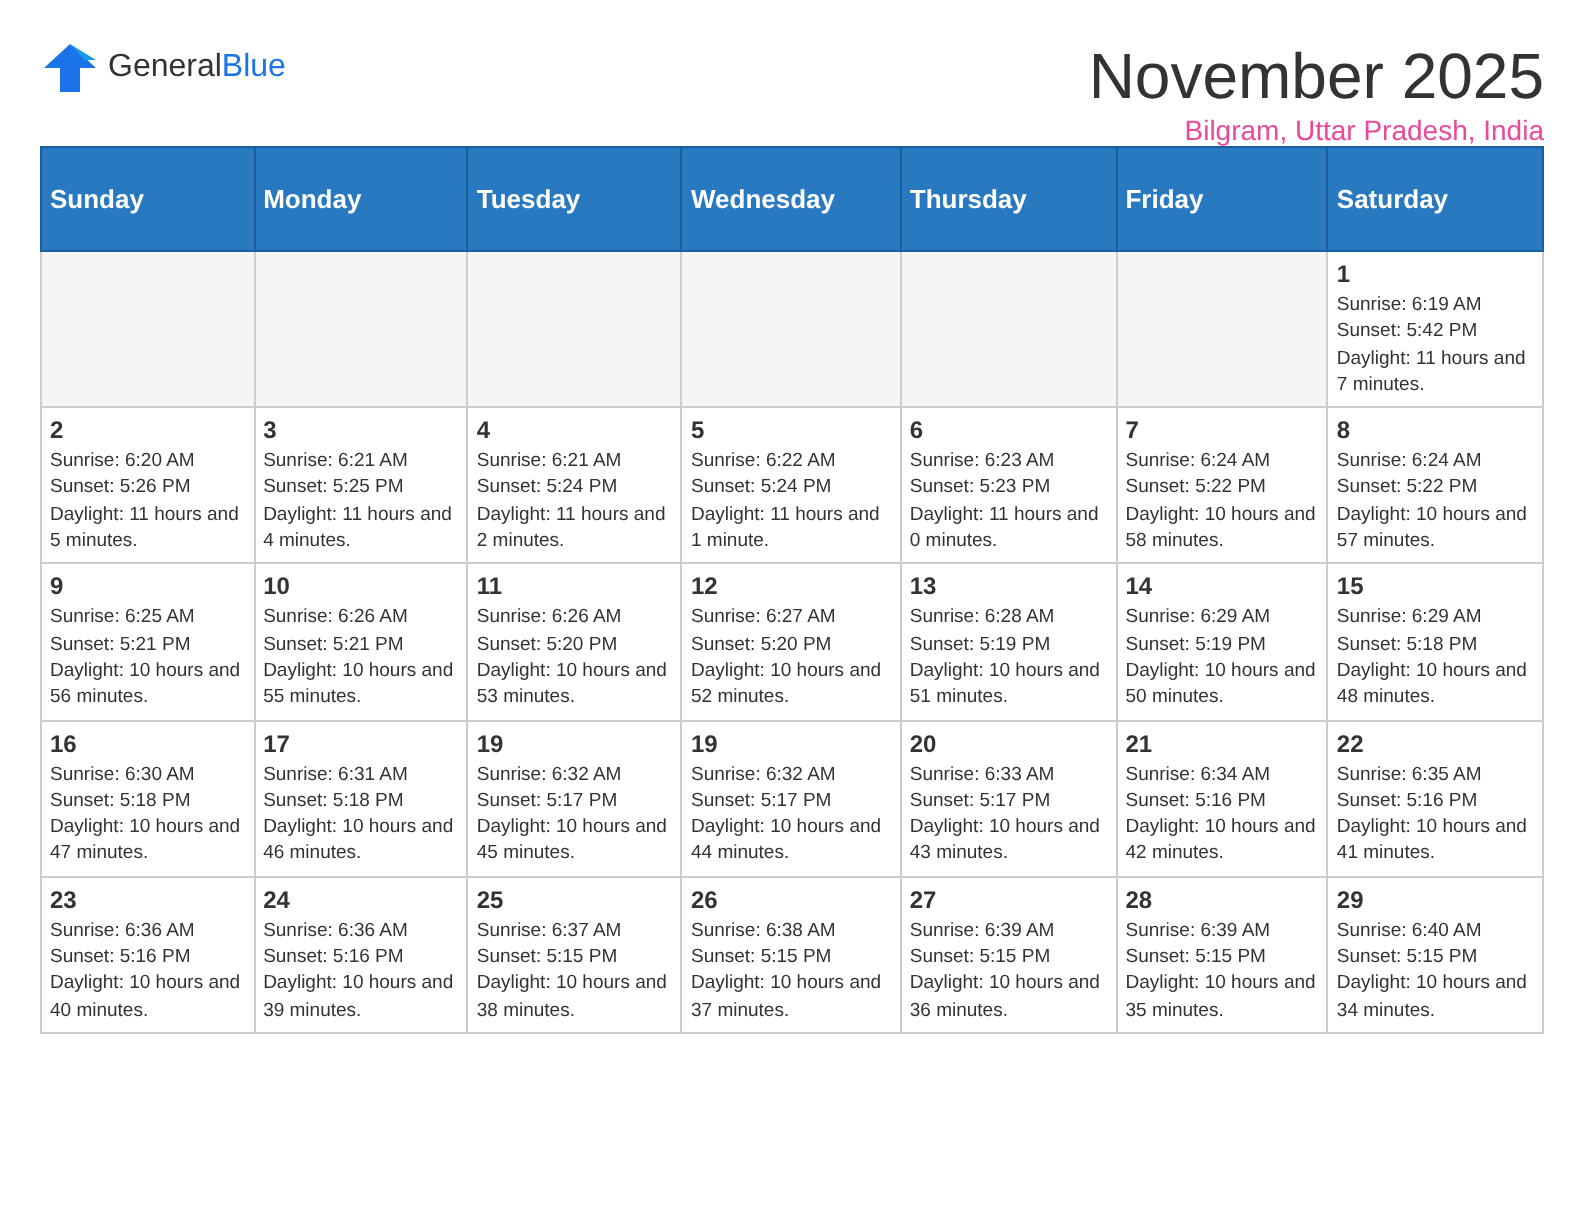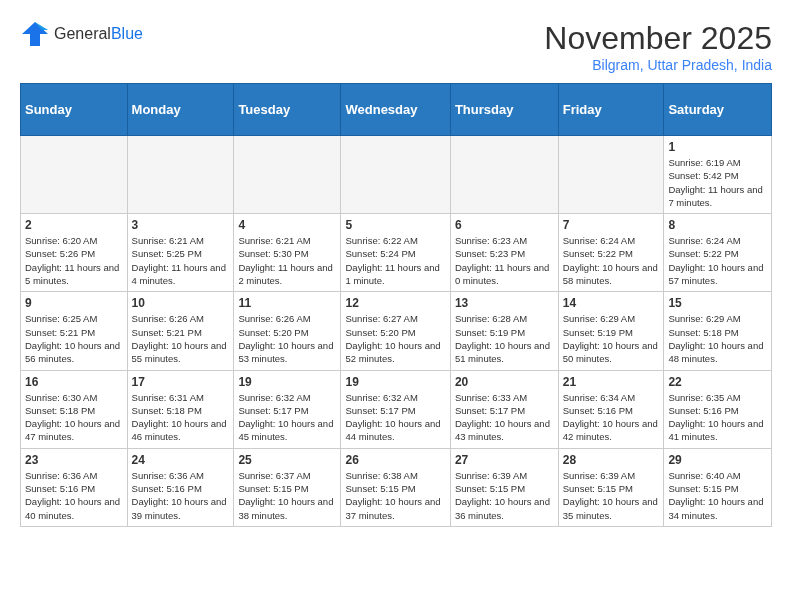--- a/index.html
+++ b/index.html
@@ -7,42 +7,41 @@
       font-family: Arial, sans-serif;
       background: #fff;
       width: 792px;
       min-height: 612px;
       padding: 20px;
     }
     .header {
       display: flex;
       justify-content: space-between;
       align-items: flex-start;
-      margin-bottom: 10px;
     }
     .logo {
       display: flex;
       align-items: center;
       gap: 4px;
     }
     .logo-bird {
       width: 30px;
       height: 28px;
     }
     .title-block {
       text-align: right;
     }
     .month-title {
       font-size: 32px;
       font-weight: normal;
       color: #333;
     }
     .location {
       font-size: 14px;
-      color: #3b82f6;
+      color: #ec4899;
     }
     .calendar {
       width: 100%;
       border-collapse: collapse;
       border: 1px solid #ccc;
     }
     .calendar thead tr th {
       background-color: #2979c0;
       color: #fff;
       font-size: 13px;
@@ -134,21 +133,21 @@
         </td>
         <td>
           <span class="day-number">3</span>
           <div class="day-info">Sunrise: 6:21 AM
 Sunset: 5:25 PM
 Daylight: 11 hours and 4 minutes.</div>
         </td>
         <td>
           <span class="day-number">4</span>
           <div class="day-info">Sunrise: 6:21 AM
-Sunset: 5:30 PM
+Sunset: 5:24 PM
 Daylight: 11 hours and 2 minutes.</div>
         </td>
         <td>
           <span class="day-number">5</span>
           <div class="day-info">Sunrise: 6:22 AM
 Sunset: 5:24 PM
 Daylight: 11 hours and 1 minute.</div>
         </td>
         <td>
           <span class="day-number">6</span>

